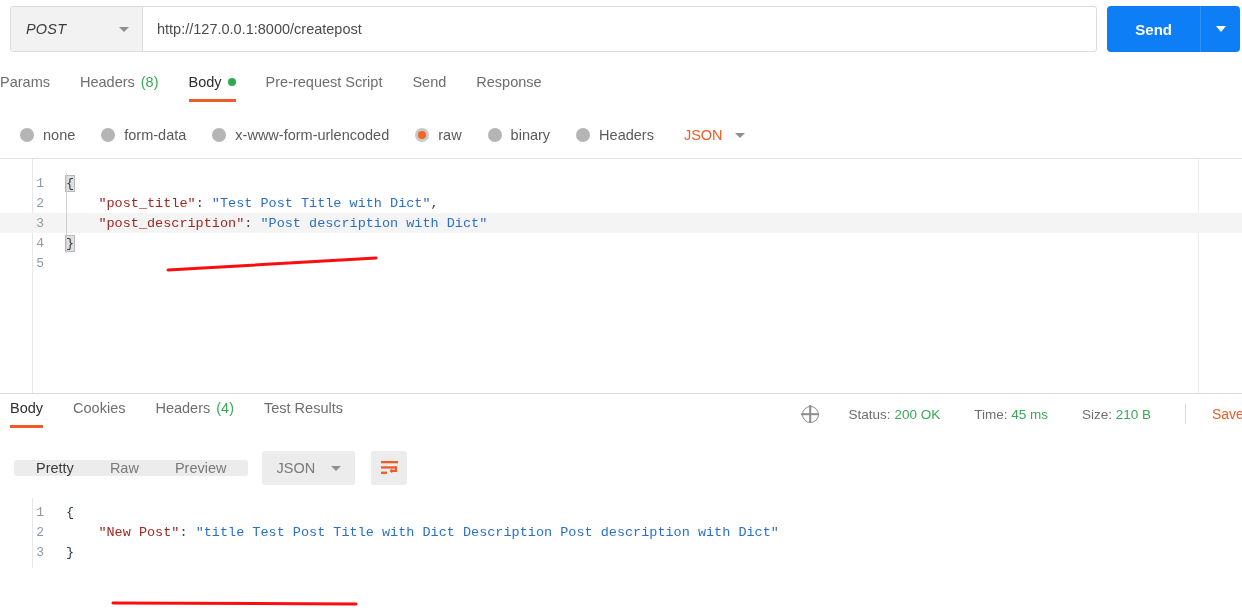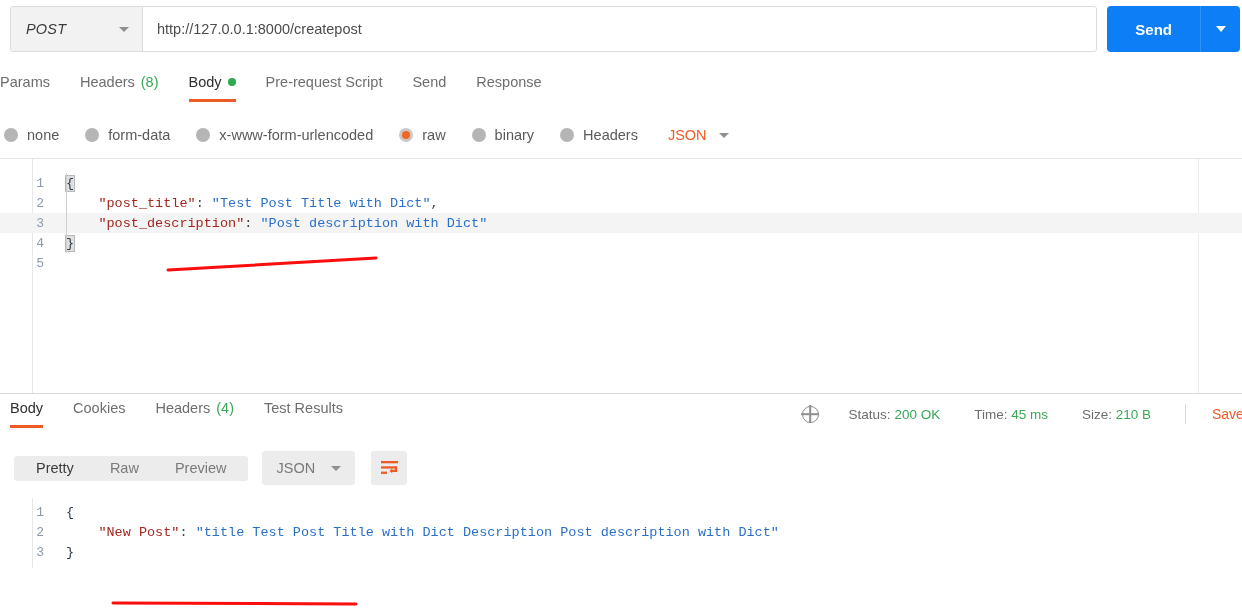--- a/index.html
+++ b/index.html
@@ -79,21 +79,21 @@
   }
   .count-green { color: #3aa856; }
   .dot-green {
     width: 8px; height: 8px; border-radius: 50%;
     background: #2eaa4e; display: inline-block;
   }
 
   
   .bodytype-row {
     position: absolute; left: 0; top: 120px; width: 1242px; height: 30px;
-    display: flex; align-items: center; padding-left: 4px;
+    display: flex; align-items: center; padding-left: 20px;
   }
   .radio-item {
     display: flex; align-items: center; gap: 9px;
     margin-right: 26px; cursor: pointer; white-space: nowrap;
   }
   .radio {
     width: 14px; height: 14px; border-radius: 50%;
     background: #b5b5b5; flex: 0 0 14px;
     display: flex; align-items: center; justify-content: center;
   }
@@ -182,21 +182,21 @@
     white-space: nowrap; overflow: hidden; width: 30px; display: block;
   }
 
   
   .resp-toolbar {
     position: absolute; left: 0; top: 448px; width: 1242px; height: 40px;
     display: flex; align-items: center; padding-left: 14px; gap: 8px;
   }
   .seg-group {
     display: flex; align-items: center; background: #ececec;
-    border-radius: 3px; height: 25px; padding: 0 4px;
+    border-radius: 3px; height: 16px; padding: 0 4px;
   }
   .seg {
     padding: 0 18px; font-size: 14.5px; color: #7a7a7a;
     cursor: pointer; line-height: 34px; white-space: nowrap;
   }
   .seg.active { color: #3b3b3b; }
   .fmt-group {
     display: flex; align-items: center; background: #ececec;
     border-radius: 3px; height: 34px; padding: 0 14px; gap: 16px;
     cursor: pointer; margin-left: 6px;

